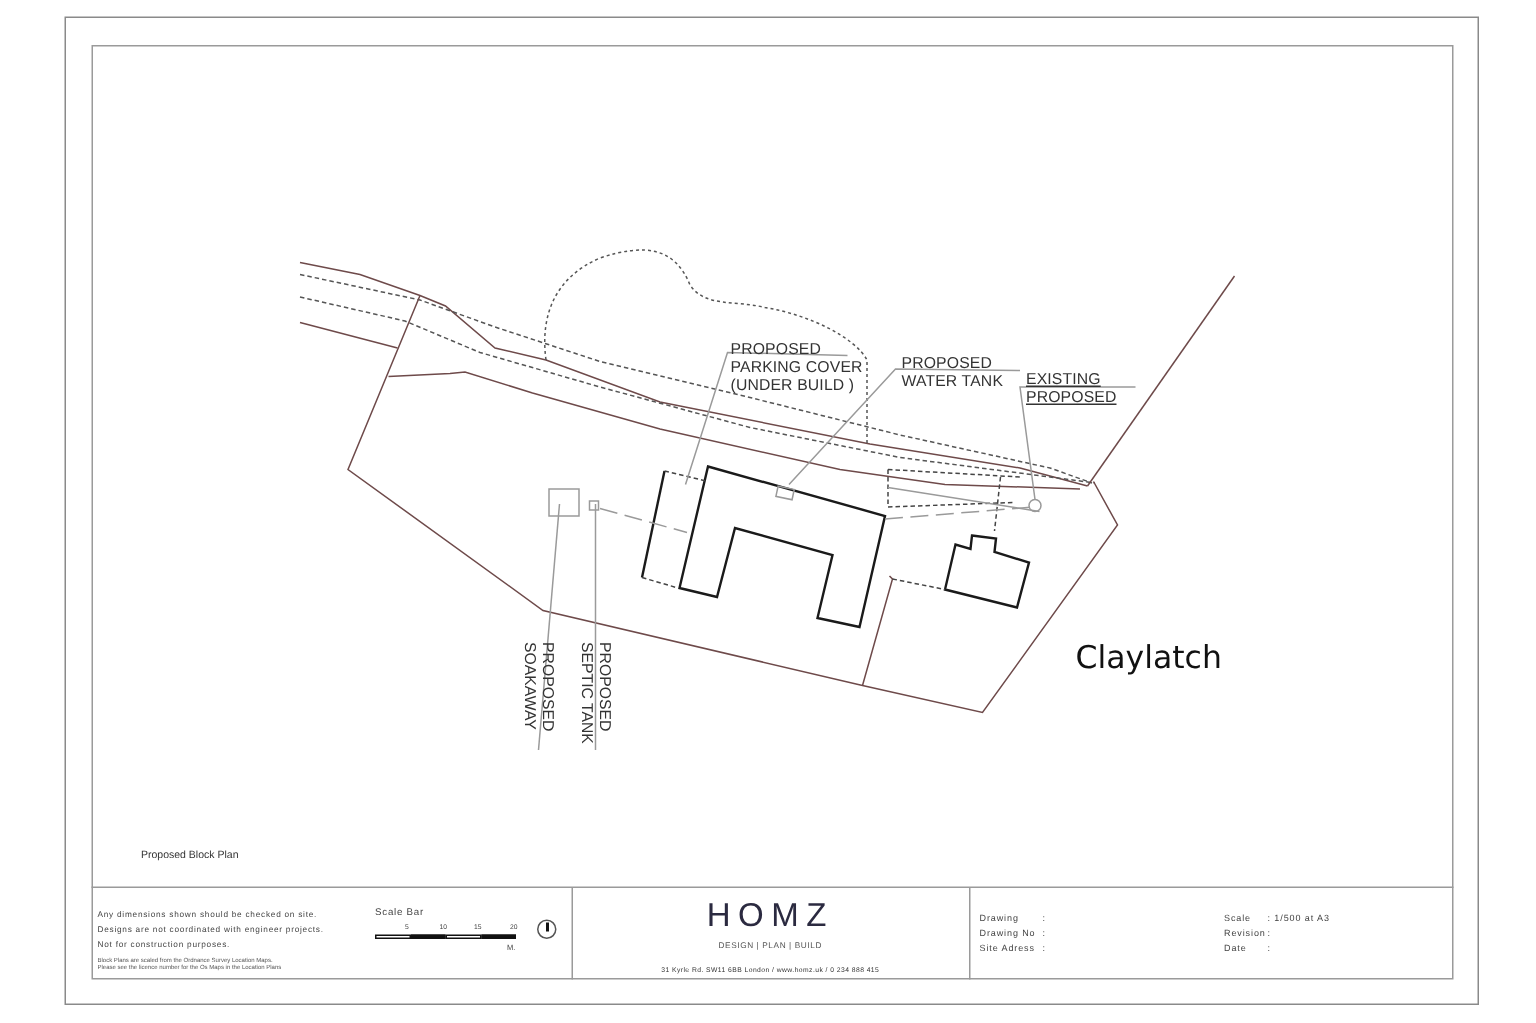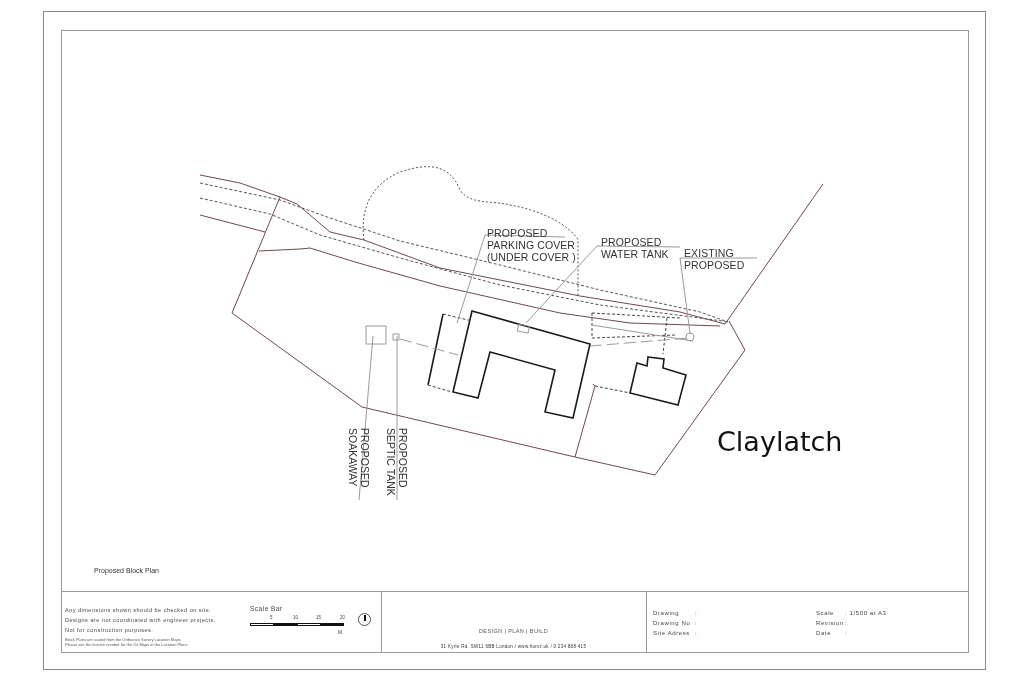--- a/index.html
+++ b/index.html
@@ -2,21 +2,21 @@
 <html><head>
   <meta charset="utf-8">
   <style>
     html, body { margin:0; padding:0; background:#ffffff; }
     body { width:1024px; height:682px; position:relative; overflow:hidden; font-family:"Liberation Sans", sans-serif; }
     .outer { position:absolute; left:43px; top:11px; width:943px; height:659px; border:1px solid #8a8a8a; box-sizing:border-box; }
     .inner { position:absolute; left:61px; top:30px; width:908px; height:623px; border:1px solid #9a9a9a; box-sizing:border-box; }
     svg.plan { position:absolute; left:0; top:0; }
     .lbl { position:absolute; font-family:"Liberation Sans", sans-serif; font-size:10.5px; line-height:12px; color:#333; letter-spacing:0.1px; white-space:nowrap; }
     .vlbl { position:absolute; font-family:"Liberation Sans", sans-serif; font-size:10.5px; line-height:12px; color:#333; white-space:nowrap; transform-origin:left top; transform:rotate(90deg); }
-    .place { position:absolute; left:717px; top:426px; font-family:"DejaVu Sans", sans-serif; font-size:27px; color:#111; }
+    .place { position:absolute; left:717px; top:426px; font-family:"DejaVu Sans", sans-serif; font-size:21px; color:#111; }
     .plan-title { position:absolute; left:94px; top:567px; font-size:7px; color:#333; font-family:"Liberation Sans", sans-serif; }
     .titleblock { position:absolute; left:61px; top:591px; width:908px; height:62px; border-top:1px solid #9a9a9a; box-sizing:border-box; }
     .tb-div1 { position:absolute; left:320px; top:0; width:1px; height:61px; background:#9a9a9a; }
     .tb-div2 { position:absolute; left:585px; top:0; width:1px; height:61px; background:#9a9a9a; }
     .notes { position:absolute; left:4px; top:13px; font-size:5.5px; line-height:10px; color:#444; letter-spacing:0.5px; }
     .notes-small { position:absolute; left:4px; top:45px; font-size:4px; line-height:5px; color:#555; }
     .scale-title { position:absolute; left:189px; top:13px; font-size:6.5px; color:#444; letter-spacing:0.5px; }
     .scale-bar { position:absolute; left:189px; top:31px; width:94px; height:4px; }
     .seg { position:absolute; top:0; width:23.5px; height:3px; box-sizing:border-box; border:1px solid #111; }
     .seg.dark { background:#111; }
@@ -87,27 +87,27 @@
     <polyline points="526,323 597,246 680,247"></polyline>
     <polyline points="690,333 680,258 757,258"></polyline>
     <polyline points="373,336 359,500"></polyline>
     <polyline points="397,336 397,500"></polyline>
   </g>
 </svg>
 
 <div class="lbl" style="left:487px;top:227px;">
   <div>PROPOSED</div>
   <div>PARKING COVER</div>
-  <div>(UNDER COVER )</div>
+  <div>(UNDER BUILD )</div>
 </div>
 <div class="lbl" style="left:601px;top:236px;">
   <div>PROPOSED</div>
   <div>WATER TANK</div>
 </div>
-<div class="lbl" style="left:684px;top:247px;">
+<div class="lbl" style="left:684px;top:247px;text-decoration:underline;">
   <div>EXISTING</div>
   <div>PROPOSED</div>
 </div>
 <div class="vlbl" style="left:409px;top:428px;">
   <div>PROPOSED</div>
   <div>SEPTIC TANK</div>
 </div>
 <div class="vlbl" style="left:371px;top:428px;">
   <div>PROPOSED</div>
   <div>SOAKAWAY</div>
@@ -137,20 +137,21 @@
   <div class="tick" style="left:279px;">20</div>
   <div class="scale-bar">
     <div class="seg" style="left:0;"></div>
     <div class="seg dark" style="left:23.5px;"></div>
     <div class="seg" style="left:47px;"></div>
     <div class="seg dark" style="left:70.5px;"></div>
   </div>
   <div class="unit">M.</div>
   <div class="north"></div>
 
+  <div class="brand">HOMZ</div>
   <div class="tagline">DESIGN | PLAN | BUILD</div>
   <div class="address">31 Kyrle Rd. SW11 6BB London / www.homz.uk / 0 234 888 415</div>
 
   <div class="info" style="left:592px;top:16px;">
     <div><span style="display:inline-block;width:42px;">Drawing</span><span>:</span> <span></span></div>
     <div><span style="display:inline-block;width:42px;">Drawing No</span><span>:</span> <span></span></div>
     <div><span style="display:inline-block;width:42px;">Site Adress</span><span>:</span> <span></span></div>
   </div>
   <div class="info" style="left:755px;top:16px;">
     <div><span style="display:inline-block;width:29px;">Scale</span><span>:</span> <span>1/500 at A3</span></div>

